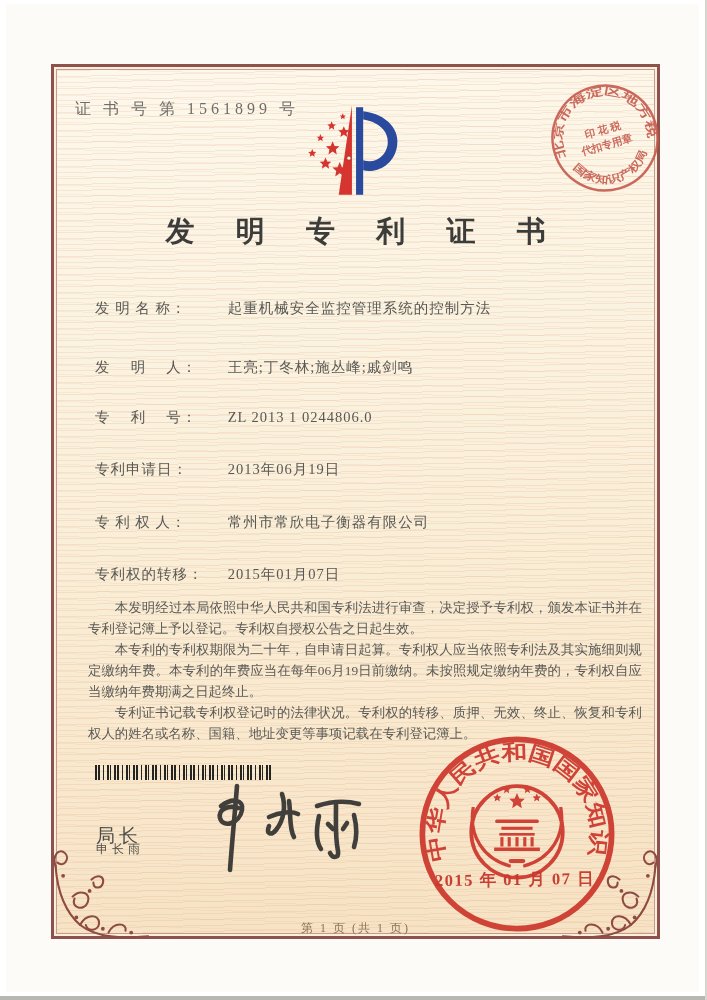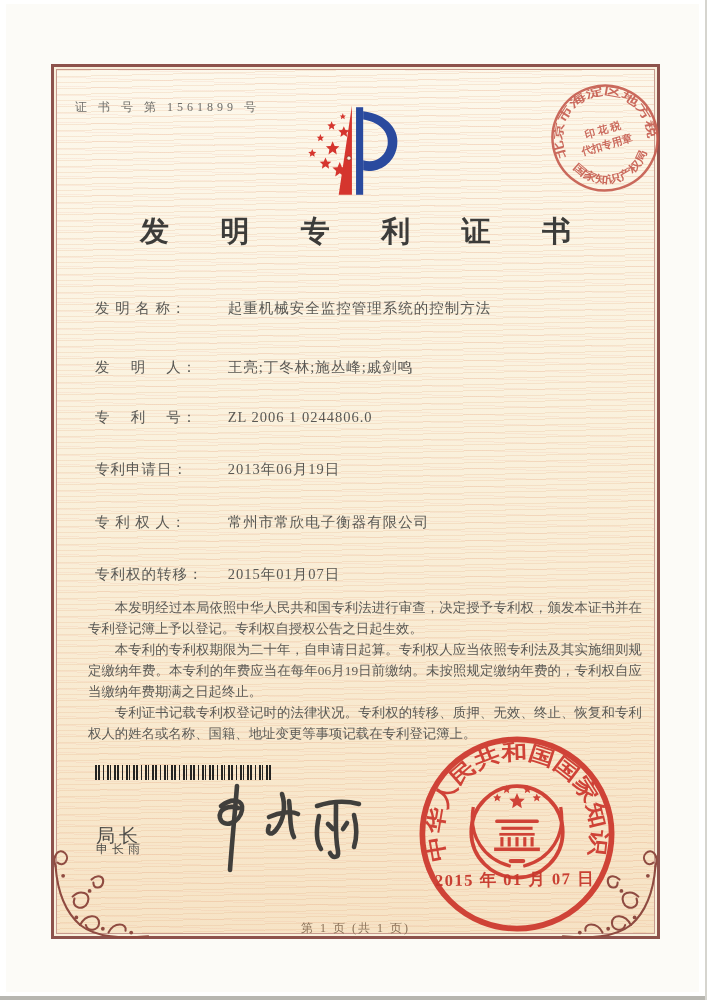--- a/index.html
+++ b/index.html
@@ -21,27 +21,27 @@
   .frame-inner {
     position:absolute; left:2px; top:2px; right:2px; bottom:2px;
     border:1px solid #c79a8e;
     background:
       repeating-linear-gradient(-1.4deg, rgba(224,162,112,.20) 0 1px, rgba(0,0,0,0) 1px 6px),
       repeating-linear-gradient(1.8deg, rgba(233,152,130,.13) 0 1px, rgba(0,0,0,0) 1px 9px),
       linear-gradient(175deg,#fdf8ec 0%, #faf1dd 42%, #f8e8cd 78%, #f6e2c4 100%);
   }
   .cert-no {
     position:absolute; left:18px; top:29px;
-    font-size:12px; letter-spacing:4px; color:#6e6d69;
+    font-size:16px; letter-spacing:4px; color:#6e6d69;
   }
   .logo { position:absolute; left:241px; top:34px; width:112px; height:94px; }
   .title {
     position:absolute; left:0; top:142px; width:100%;
     text-align:center; font-size:29px; font-weight:600;
-    letter-spacing:17px; text-indent:17px; color:#3c3c3a;font-family:Liberation Mono, monospace;
+    letter-spacing:17px; text-indent:17px; color:#3c3c3a;
   }
   .fields { position:absolute; left:38px; top:0; right:10px; }
   .field-row { position:absolute; left:0; font-size:14.5px; color:#595854; letter-spacing:1px; white-space:nowrap; }
   .field-row .flabel { display:inline-block; min-width:128px; }
   .fr0 { top:229px; } .fr1 { top:288px; } .fr2 { top:338px; }
   .fr3 { top:390px; } .fr4 { top:443px; } .fr5 { top:495px; }
   .body-text {
     position:absolute; left:31px; top:527px; width:554px;
     font-size:13.4px; line-height:21px; color:#5b5a56; text-align:justify;
   }
@@ -125,21 +125,21 @@
         <div class="field-row fr0">
           <span class="flabel">发 明 名 称：</span>
           <span class="fvalue">起重机械安全监控管理系统的控制方法</span>
         </div>
         <div class="field-row fr1">
           <span class="flabel">发　 明　 人：</span>
           <span class="fvalue">王亮;丁冬林;施丛峰;戚剑鸣</span>
         </div>
         <div class="field-row fr2">
           <span class="flabel">专　 利　 号：</span>
-          <span class="fvalue">ZL 2006 1 0244806.0</span>
+          <span class="fvalue">ZL 2013 1 0244806.0</span>
         </div>
         <div class="field-row fr3">
           <span class="flabel">专利申请日：</span>
           <span class="fvalue">2013年06月19日</span>
         </div>
         <div class="field-row fr4">
           <span class="flabel">专 利 权 人：</span>
           <span class="fvalue">常州市常欣电子衡器有限公司</span>
         </div>
         <div class="field-row fr5">

